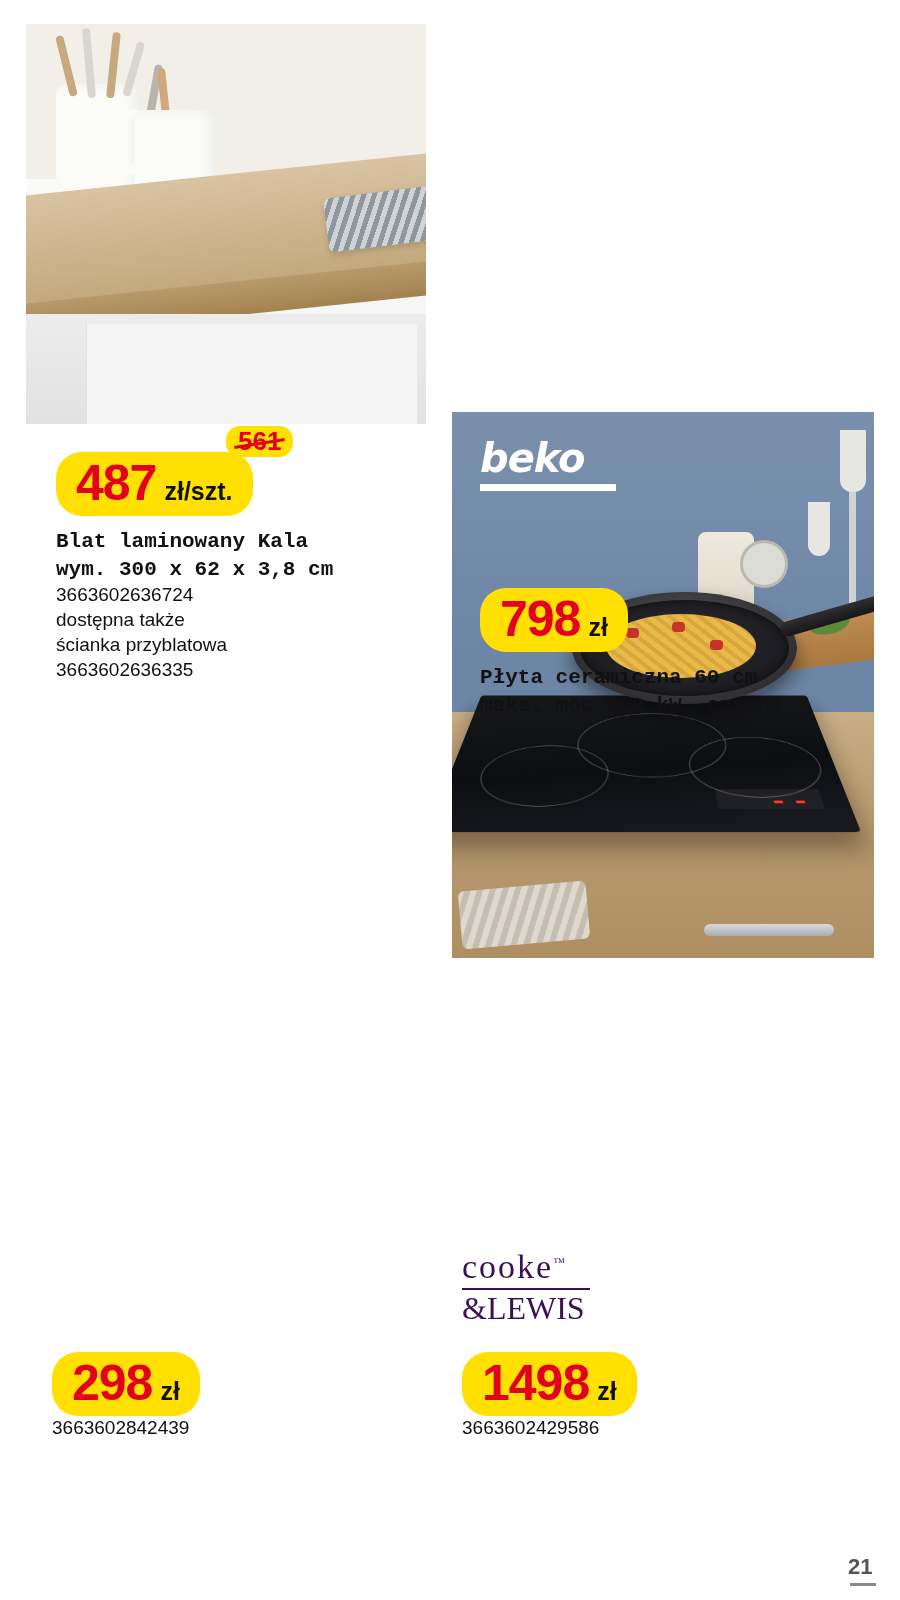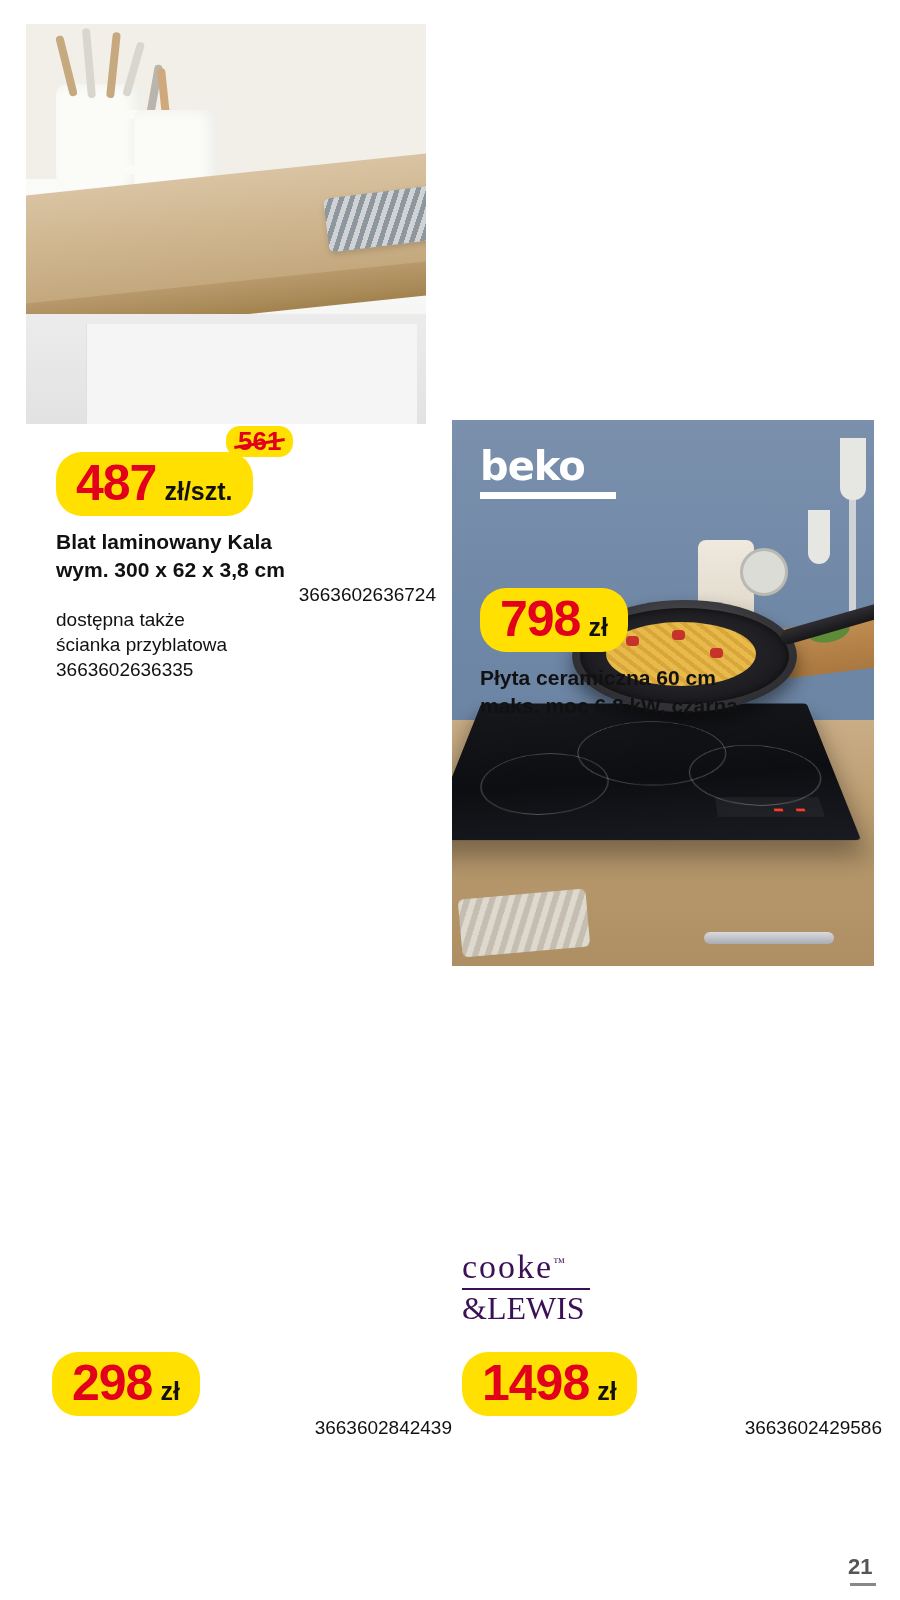--- a/index.html
+++ b/index.html
@@ -82,27 +82,27 @@
     background: #e2001a;
     transform: rotate(-9deg);
   }
 
   .title {
     font-size: 21px;
     font-weight: bold;
     line-height: 1.32;
     margin-top: 12px;
     color: #111;
+    font-family: Liberation Mono, monospace;
   }
   .code {
     font-size: 19px;
     line-height: 1.3;
     color: #111;
     font-weight: normal;
-    text-align: right;
   }
   .extra {
     font-size: 19px;
     line-height: 1.3;
     color: #111;
   }
 
   
   .page-number {
     position: absolute;
@@ -221,22 +221,23 @@
   .u6 { left: 136px; top: 44px; height: 48px; transform: rotate(-6deg); background:#cfa97b; }
   .towel {
     position: absolute; left: 300px; top: 168px; width: 110px; height: 54px;
     background: repeating-linear-gradient(115deg,#cfd3d6 0 5px,#8e979d 5px 10px);
     border-radius: 6px; transform: rotate(-7deg);
     box-shadow: 0 3px 6px rgba(0,0,0,0.15);
   }
 
   
   #photo-hob {
-    left: 452px; top: 20px; width: 422px; height: 546px;
+    left: 452px; top: 12px; width: 422px; height: 546px;
     background: linear-gradient(180deg,#7a90ad 0%, #6d86a5 45%, #6a82a1 100%);
+    font-style: italic;
   }
   .hob-counter {
     position:absolute; left:0; top:300px; width:100%; height:246px;
     background: linear-gradient(180deg,#c9ad85 0%, #bb9c70 40%, #ae8f63 100%);
   }
   .hob-glass {
     position: absolute; left: 6px; top: 252px; width: 372px; height: 180px;
     background: linear-gradient(175deg,#17181c 0%, #0d0e12 60%, #1a1b20 100%);
     transform: perspective(420px) rotateX(42deg);
     border-radius: 4px;

